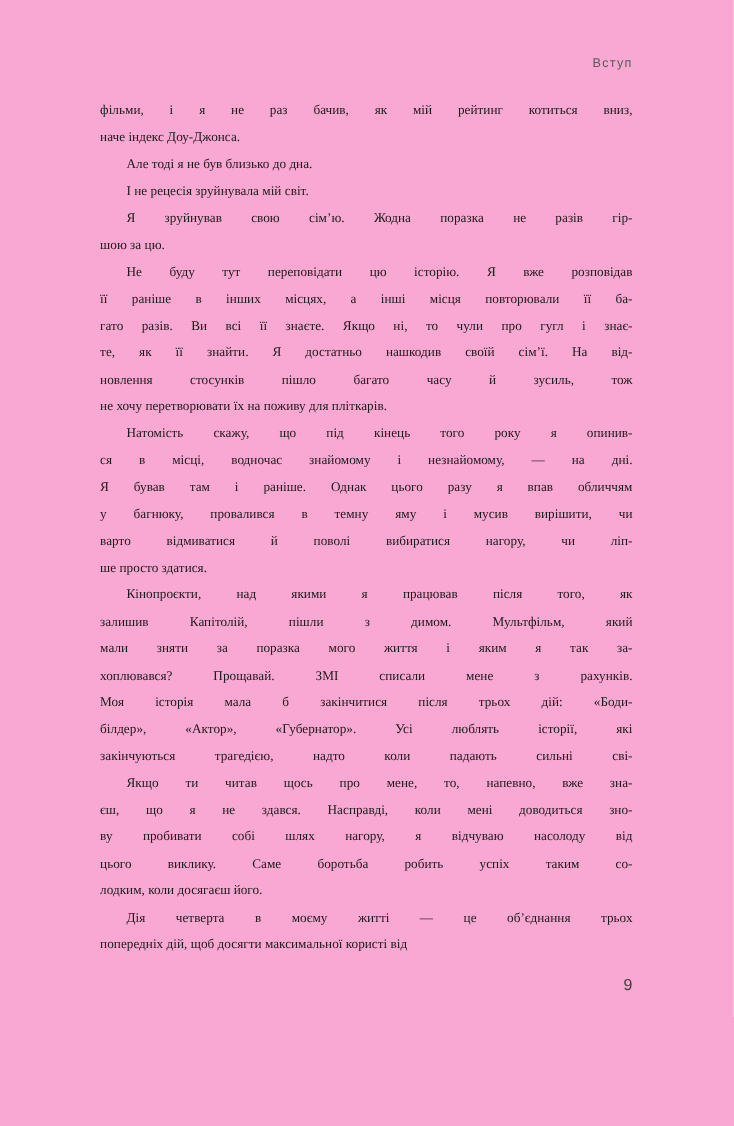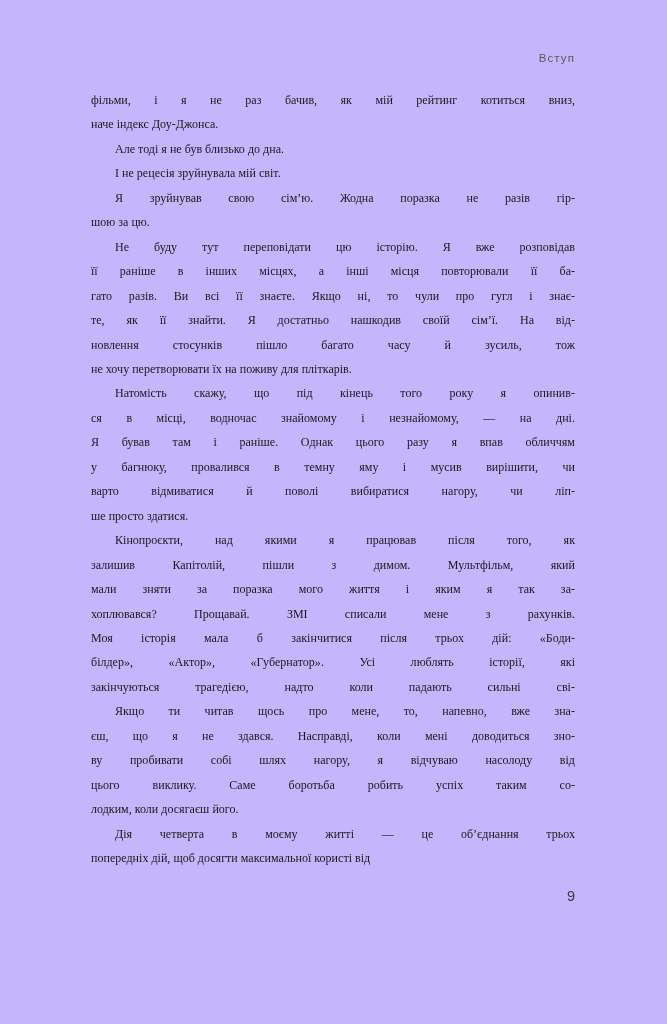--- a/index.html
+++ b/index.html
@@ -15,21 +15,21 @@
     font-family: "Liberation Serif", "DejaVu Serif", serif;
     color: #1a1a1a;
     -webkit-font-smoothing: antialiased;
   }
 
   .page {
     position: absolute;
     inset: 0;
     width: 667px;
     height: 1024px;
-    background: #c4b5fd;
+    background: #f9a8d4;
   }
 
   
   .running-head {
     position: absolute;
     left: 91px;
     top: 52px;
     width: 484px;
     text-align: right;
     font-family: "Liberation Sans", "DejaVu Sans", sans-serif;

